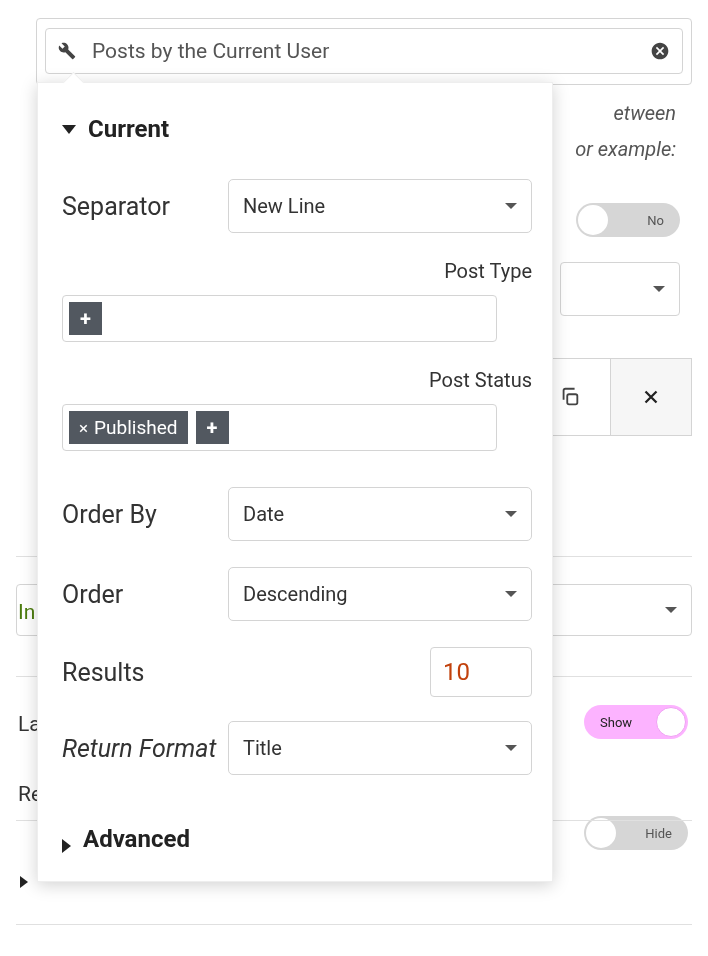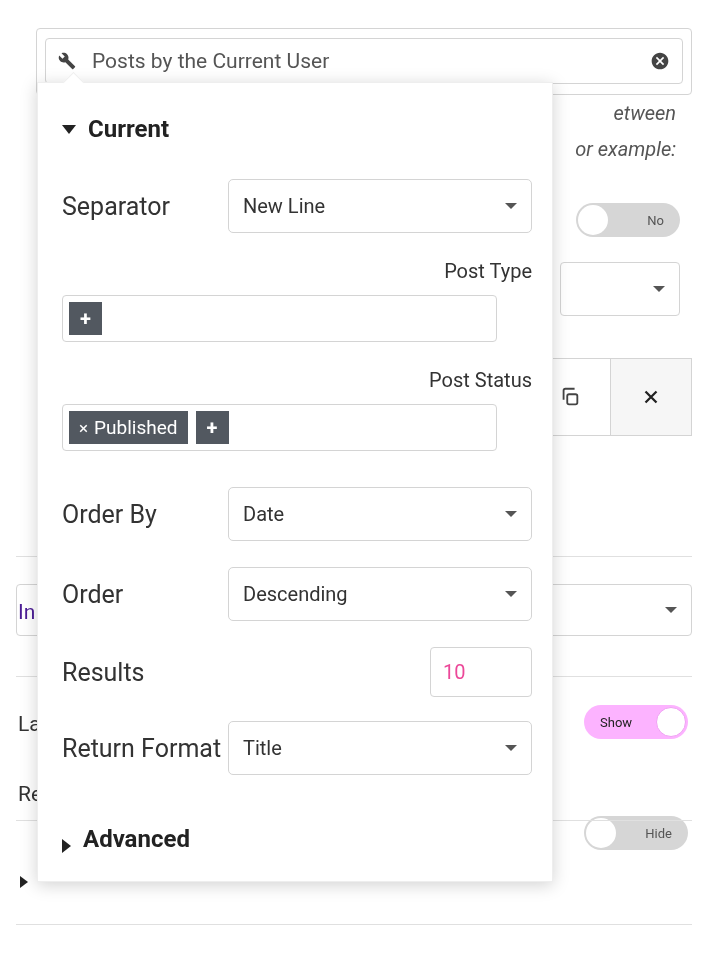--- a/index.html
+++ b/index.html
@@ -1,19 +1,19 @@
 <!DOCTYPE html>
 <html><head>
   <meta charset="utf-8">
   <style>
     * { box-sizing: border-box; margin: 0; padding: 0; font-family: -apple-system, BlinkMacSystemFont, "Segoe UI", Roboto, sans-serif; }
     body { background: #fff; width: 708px; height: 956px; position: relative; overflow: hidden; color: #333; }
     
     .card-outer {
-      position: absolute; top: 28px; left: 36px; right: 16px;
+      position: absolute; top: 18px; left: 36px; right: 16px;
       border: 1px solid #d4d4d4; border-radius: 4px; padding-bottom: 10px;
     }
     .title-row {
       margin: 9px 8px 0 8px; border: 1px solid #d4d4d4; border-radius: 4px;
       height: 46px; display: flex; align-items: center; padding: 0 12px;
     }
     .wrench-icon { width: 18px; height: 18px; fill: #444; }
     .title-text { font-size: 21px; margin-left: 16px; color: #555; flex: 1; }
     .x-circle { width: 20px; height: 20px; fill: #444; }
 
@@ -36,21 +36,21 @@
     .bg-select-1 { position: absolute; top: 262px; right: 28px; width: 120px; height: 54px; border: 1px solid #d4d4d4; border-radius: 4px; }
     .bg-select-2 { position: absolute; top: 584px; right: 16px; left: 16px; height: 52px; border: 1px solid #d4d4d4; border-radius: 4px; }
     .bg-chevron { position: absolute; right: 14px; top: 50%; transform: translateY(-50%); }
     .chevron { width: 0; height: 0; border-left: 6px solid transparent; border-right: 6px solid transparent; border-top: 6px solid #555; }
     
     .bg-row-buttons { position: absolute; top: 358px; right: 16px; display: flex; }
     .bg-sq-btn { width: 82px; height: 78px; border: 1px solid #d4d4d4; display: flex; align-items: center; justify-content: center; background: #fff; }
     .bg-sq-btn + .bg-sq-btn { margin-left: -1px; }
     .bg-sq-btn.dark { background: #f6f6f6; }
 
-    .bg-label-in { position: absolute; top: 600px; left: 18px; font-size: 21px; color: #4c1d95; }
+    .bg-label-in { position: absolute; top: 600px; left: 18px; font-size: 21px; color: #4d7c0f; }
     .bg-label-la { position: absolute; top: 712px; left: 18px; font-size: 21px; color: #333; }
     .bg-label-re { position: absolute; top: 782px; left: 18px; font-size: 21px; color: #333; }
 
     .bg-divider-1 { position: absolute; top: 556px; left: 16px; right: 16px; height: 1px; background: #e0e0e0; }
     .bg-divider-2 { position: absolute; top: 676px; left: 16px; right: 16px; height: 1px; background: #e0e0e0; }
     .bg-divider-3 { position: absolute; top: 820px; left: 16px; right: 16px; height: 1px; background: #e0e0e0; }
     .bg-divider-4 { position: absolute; top: 924px; left: 16px; right: 16px; height: 1px; background: #e0e0e0; }
 
     .bg-expand-caret { position: absolute; top: 876px; left: 20px; width: 0; height: 0; border-top: 6px solid transparent; border-bottom: 6px solid transparent; border-left: 8px solid #222; }
 
@@ -88,28 +88,28 @@
     .tag-chip {
       background: #525860; color: #fff; padding: 5px 10px; font-size: 19px; display: inline-flex; align-items: center;
     }
     .tag-x { margin-right: 6px; font-size: 17px; cursor: pointer; }
     .tag-plus {
       background: #525860; color: #fff; width: 33px; height: 33px; display: inline-flex; align-items: center; justify-content: center; cursor: pointer; font-size: 20px; font-weight: 700;
     }
     
     .num-input {
       width: 102px; height: 50px; border: 1px solid #d4d4d4; border-radius: 4px;
-      font-size: 20px; padding: 0 12px; color: #ec4899;
+      font-size: 24px; padding: 0 12px; color: #c2410c;
     }
     .results-row { display: flex; align-items: center; margin-top: 26px; }
     .results-row .form-label { width: auto; }
     .results-spacer { flex: 1; }
 
     .return-row { display: flex; align-items: center; margin-top: 24px; }
-    .return-row .form-label { width: 166px; }
+    .return-row .form-label { width: 166px; font-style: italic; }
 
     .adv-section { margin-top: 50px; display: flex; align-items: flex-end; cursor: pointer; }
   </style>
 </head>
 <body>
 
 <div class="card-outer">
   <div class="title-row">
     <svg class="wrench-icon" viewBox="0 0 24 24">
         <path d="M22.7 19l-9.1-9.1c.9-2.3.4-5-1.5-6.9-2-2-5-2.4-7.4-1.3L9 6 6 9 1.6 4.7C.4 7.1.9 10.1 2.9 12.1c1.9 1.9 4.6 2.4 6.9 1.5l9.1 9.1c.4.4 1 .4 1.4 0l2.3-2.3c.5-.4.5-1.1.1-1.4z"></path>

